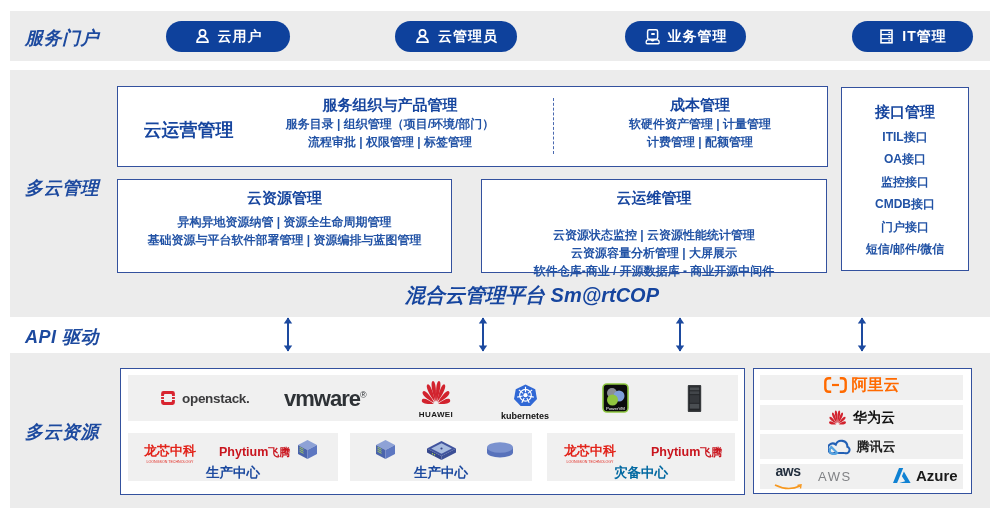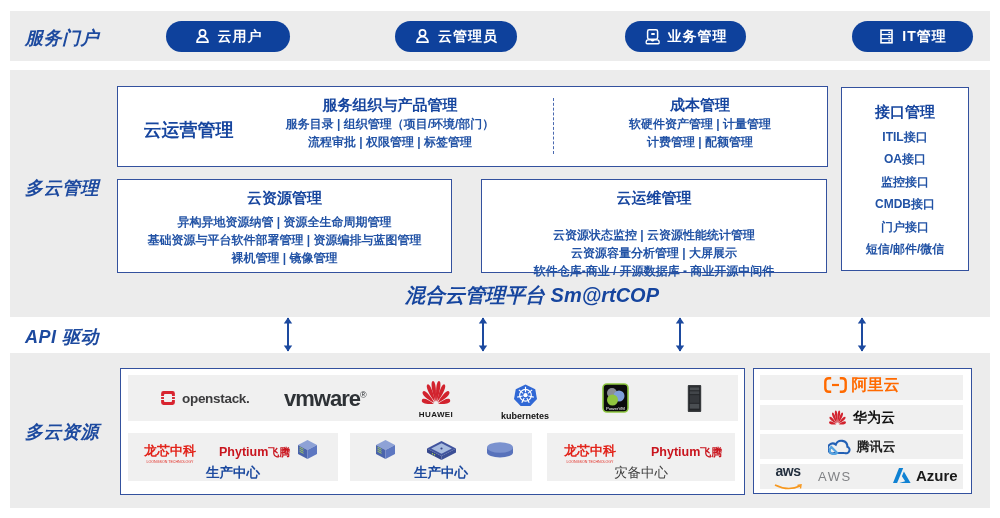--- a/index.html
+++ b/index.html
@@ -69,21 +69,20 @@
   <div class="bt">成本管理</div>
   <div class="bl">软硬件资产管理 | 计量管理</div>
   <div class="bl">计费管理 | 配额管理</div>
 </div>
 
 <div class="wbox" style="left:117px;top:179px;width:335px;height:94px;"></div>
 <div class="abs" style="left:117px;top:189px;width:335px;text-align:center;">
   <div class="bt" style="margin-bottom:5px;">云资源管理</div>
   <div class="bl">异构异地资源纳管 | 资源全生命周期管理</div>
   <div class="bl">基础资源与平台软件部署管理 | 资源编排与蓝图管理</div>
-  <div class="bl">裸机管理 | 镜像管理</div>
 </div>
 
 <div class="wbox" style="left:481px;top:179px;width:346px;height:94px;"></div>
 <div class="abs" style="left:481px;top:189px;width:346px;text-align:center;">
   <div class="bt" style="margin-bottom:18px;">云运维管理</div>
   <div class="bl">云资源状态监控 | 云资源性能统计管理</div>
   <div class="bl">云资源容量分析管理 | 大屏展示</div>
   <div class="bl">软件仓库-商业 / 开源数据库 - 商业开源中间件</div>
 </div>
 
@@ -227,21 +226,21 @@
 <path d="M0 5.5 V10.5 A13 5 0 0 0 26 10.5 V5.5 Z" fill="#5872bb"></path>
 <ellipse cx="13" cy="5.5" rx="13" ry="5.2" fill="#7b92cf"></ellipse>
 </svg>
 <div class="abs" style="left:350px;top:464px;width:182px;text-align:center;font-size:13.5px;font-weight:bold;color:#1d4a9f;">生产中心</div>
 
 <div class="abs" style="left:562px;top:442px;width:56px;text-align:center;color:#e2231a;">
 <div style="font-size:13px;font-weight:bold;white-space:nowrap;">龙芯中科</div>
 <div style="font-size:4px;transform:scale(0.9);white-space:nowrap;margin-top:-1px;">LOONGSON TECHNOLOGY</div>
 </div>
 <div class="abs" style="left:651px;top:442px;white-space:nowrap;"><span style="font-size:12.5px;font-weight:bold;color:#c9151e;">Phytium</span><span style="font-size:11px;font-weight:bold;color:#c9151e;">飞腾</span></div>
-<div class="abs" style="left:547px;top:464px;width:188px;text-align:center;font-size:13.5px;font-weight:normal;color:#404040;">灾备中心</div>
+<div class="abs" style="left:547px;top:464px;width:188px;text-align:center;font-size:13.5px;font-weight:bold;color:#0369a1;">灾备中心</div>
 
 <div class="abs" style="left:760px;top:375px;width:203px;height:20px;display:flex;align-items:center;justify-content:center;gap:5px;">
 <svg width="23" height="16" viewBox="0 0 23 16">
 <path d="M7.2 1.3 H4.8 Q1.3 1.3 1.3 4.8 V11.2 Q1.3 14.7 4.8 14.7 H7.2" fill="none" stroke="#ff6a00" stroke-width="2.4"></path>
 <path d="M15.8 1.3 H18.2 Q21.7 1.3 21.7 4.8 V11.2 Q21.7 14.7 18.2 14.7 H15.8" fill="none" stroke="#ff6a00" stroke-width="2.4"></path>
 <line x1="8" y1="8" x2="15" y2="8" stroke="#ff6a00" stroke-width="2.2"></line>
 </svg>
 <span style="font-size:16px;font-weight:bold;color:#ff6a00;">阿里云</span>
 </div>
 

